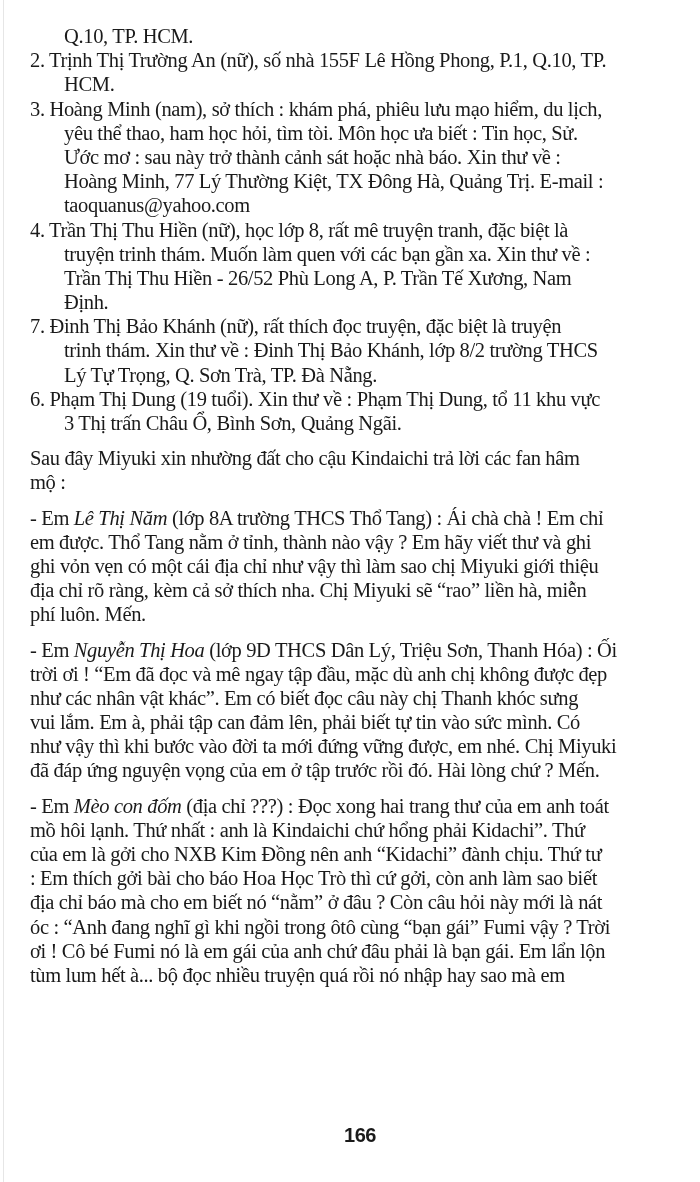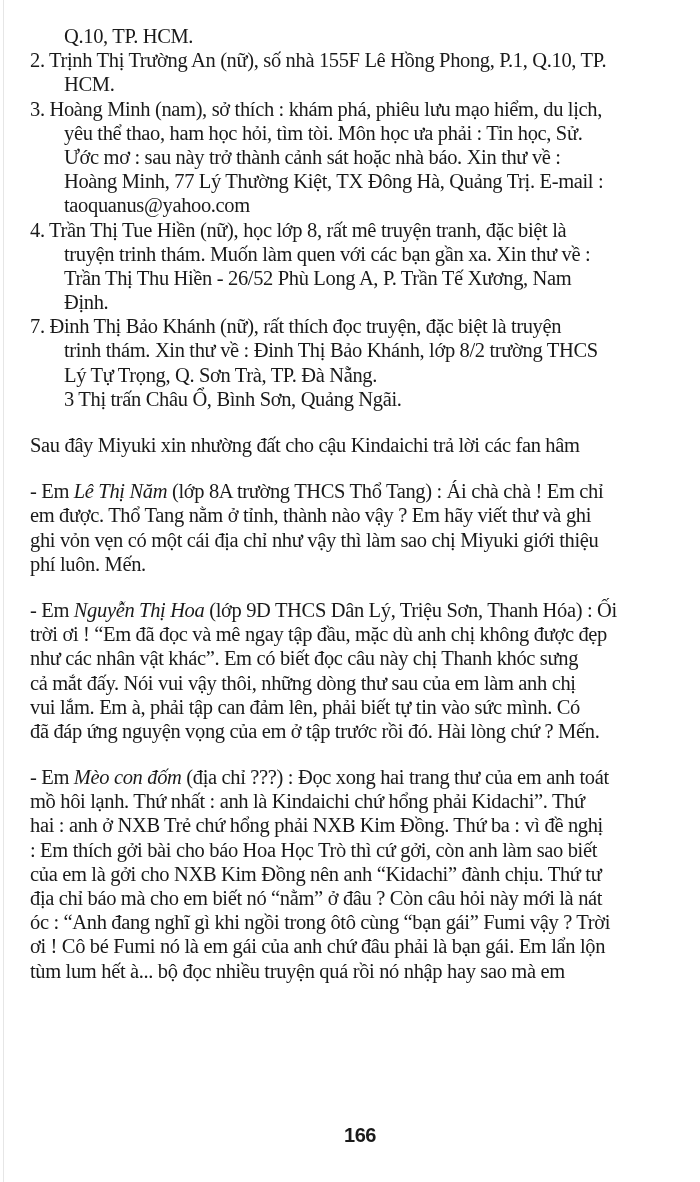--- a/index.html
+++ b/index.html
@@ -2,21 +2,21 @@
 <html><head>
 <meta charset="utf-8">
 <style>
   html, body { margin: 0; padding: 0; background: #ffffff; }
   body { width: 700px; height: 1182px; position: relative; overflow: hidden; color: #1a1a1a; }
   .page { position: absolute; left: 0; top: 0; width: 700px; height: 1182px; border-radius: 7px; }
   .text { position: absolute; left: 30px; top: 24px; width: 640px;
     font-family: "Liberation Serif", serif; font-size: 20.5px; line-height: 24.2px; letter-spacing: -0.35px; }
   .line { white-space: nowrap; height: 24.2px; }
   .ind { padding-left: 34px; }
-  .gap { margin-top: 22px; }
+  .gap { margin-top: 11px; }
   em { font-style: italic; text-align: right; }
   .pagenum { position: absolute; left: 10px; width: 700px; top: 1124px; text-align: center;
     font-family: "Liberation Sans", sans-serif; font-weight: bold; font-size: 20px; letter-spacing: -0.5px; }
   .margin-line { position: absolute; left: 3px; top: 0; width: 1px; height: 1182px; background: #e6e6e6; }
 </style>
 </head>
 <body>
 
 <div class="page">
   <div class="margin-line"></div>
@@ -26,67 +26,69 @@
     <div>
       <div>
         <div class="line ind">Q.10, TP. HCM.</div>
       </div>
       <div>
         <div class="line">2. Trịnh Thị Trường An (nữ), số nhà 155F Lê Hồng Phong, P.1, Q.10, TP.</div>
         <div class="line ind">HCM.</div>
       </div>
       <div>
         <div class="line">3. Hoàng Minh (nam), sở thích : khám phá, phiêu lưu mạo hiểm, du lịch,</div>
-        <div class="line ind">yêu thể thao, ham học hỏi, tìm tòi. Môn học ưa phải : Tin học, Sử.</div>
+        <div class="line ind">yêu thể thao, ham học hỏi, tìm tòi. Môn học ưa biết : Tin học, Sử.</div>
         <div class="line ind">Ước mơ : sau này trở thành cảnh sát hoặc nhà báo. Xin thư về :</div>
         <div class="line ind">Hoàng Minh, 77 Lý Thường Kiệt, TX Đông Hà, Quảng Trị. E-mail :</div>
         <div class="line ind">taoquanus@yahoo.com</div>
       </div>
       <div>
-        <div class="line">4. Trần Thị Tue Hiền (nữ), học lớp 8, rất mê truyện tranh, đặc biệt là</div>
+        <div class="line">4. Trần Thị Thu Hiền (nữ), học lớp 8, rất mê truyện tranh, đặc biệt là</div>
         <div class="line ind">truyện trinh thám. Muốn làm quen với các bạn gần xa. Xin thư về :</div>
         <div class="line ind">Trần Thị Thu Hiền - 26/52 Phù Long A, P. Trần Tế Xương, Nam</div>
         <div class="line ind">Định.</div>
       </div>
       <div>
         <div class="line">7. Đinh Thị Bảo Khánh (nữ), rất thích đọc truyện, đặc biệt là truyện</div>
         <div class="line ind">trinh thám. Xin thư về : Đinh Thị Bảo Khánh, lớp 8/2 trường THCS</div>
         <div class="line ind">Lý Tự Trọng, Q. Sơn Trà, TP. Đà Nẵng.</div>
       </div>
       <div>
+        <div class="line">6. Phạm Thị Dung (19 tuổi). Xin thư về : Phạm Thị Dung, tổ 11 khu vực</div>
         <div class="line ind">3 Thị trấn Châu Ổ, Bình Sơn, Quảng Ngãi.</div>
       </div>
     </div>
 
     <div class="gap">
       <div class="line">Sau đây Miyuki xin nhường đất cho cậu Kindaichi trả lời các fan hâm</div>
+      <div class="line">mộ :</div>
     </div>
 
     <div class="gap">
       <div class="line"><span>- Em </span><em>Lê Thị Năm</em><span> (lớp 8A trường THCS Thổ Tang) : Ái chà chà ! Em chỉ</span></div>
       <div class="line">em được. Thổ Tang nằm ở tỉnh, thành nào vậy ? Em hãy viết thư và ghi</div>
       <div class="line">ghi vỏn vẹn có một cái địa chỉ như vậy thì làm sao chị Miyuki giới thiệu</div>
+      <div class="line">địa chỉ rõ ràng, kèm cả sở thích nha. Chị Miyuki sẽ “rao” liền hà, miễn</div>
       <div class="line">phí luôn. Mến.</div>
     </div>
 
     <div class="gap">
       <div class="line"><span>- Em </span><em>Nguyễn Thị Hoa</em><span> (lớp 9D THCS Dân Lý, Triệu Sơn, Thanh Hóa) :  Ối</span></div>
       <div class="line">trời ơi ! “Em đã đọc và mê ngay tập đầu, mặc dù anh chị không được đẹp</div>
       <div class="line">như các nhân vật khác”. Em có biết đọc câu này chị Thanh khóc sưng</div>
-      <div class="line">cả mắt đấy. Nói vui vậy thôi, những dòng thư sau của em làm anh chị</div>
       <div class="line">vui lắm. Em à, phải tập can đảm lên, phải biết tự tin vào sức mình. Có</div>
+      <div class="line">như vậy thì khi bước vào đời ta mới đứng vững được, em nhé. Chị Miyuki</div>
       <div class="line">đã đáp ứng nguyện vọng của em ở tập trước rồi đó. Hài lòng chứ ? Mến.</div>
     </div>
 
     <div class="gap">
       <div class="line"><span>- Em </span><em>Mèo con đốm</em><span> (địa chỉ ???) : Đọc xong hai trang thư của em anh toát</span></div>
       <div class="line">mồ hôi lạnh. Thứ nhất : anh là Kindaichi chứ hổng phải Kidachi”. Thứ</div>
-      <div class="line">hai : anh ở NXB Trẻ chứ hổng phải NXB Kim Đồng. Thứ ba : vì đề nghị</div>
+      <div class="line">của em là gởi cho NXB Kim Đồng nên anh “Kidachi” đành chịu. Thứ tư</div>
       <div class="line">: Em thích gởi bài cho báo Hoa Học Trò thì cứ gởi, còn anh làm sao biết</div>
-      <div class="line">của em là gởi cho NXB Kim Đồng nên anh “Kidachi” đành chịu. Thứ tư</div>
       <div class="line">địa chỉ báo mà cho em biết nó “nằm” ở đâu ? Còn câu hỏi này mới là nát</div>
       <div class="line">óc : “Anh đang nghĩ gì khi ngồi trong ôtô cùng “bạn gái” Fumi vậy ? Trời</div>
       <div class="line">ơi ! Cô bé Fumi nó là em gái của anh chứ đâu phải là bạn gái. Em lẩn lộn</div>
       <div class="line">tùm lum hết à... bộ đọc nhiều truyện quá rồi nó nhập hay sao mà em</div>
     </div>
   </div>
 
   <div class="pagenum">166</div>
 </div>
 

